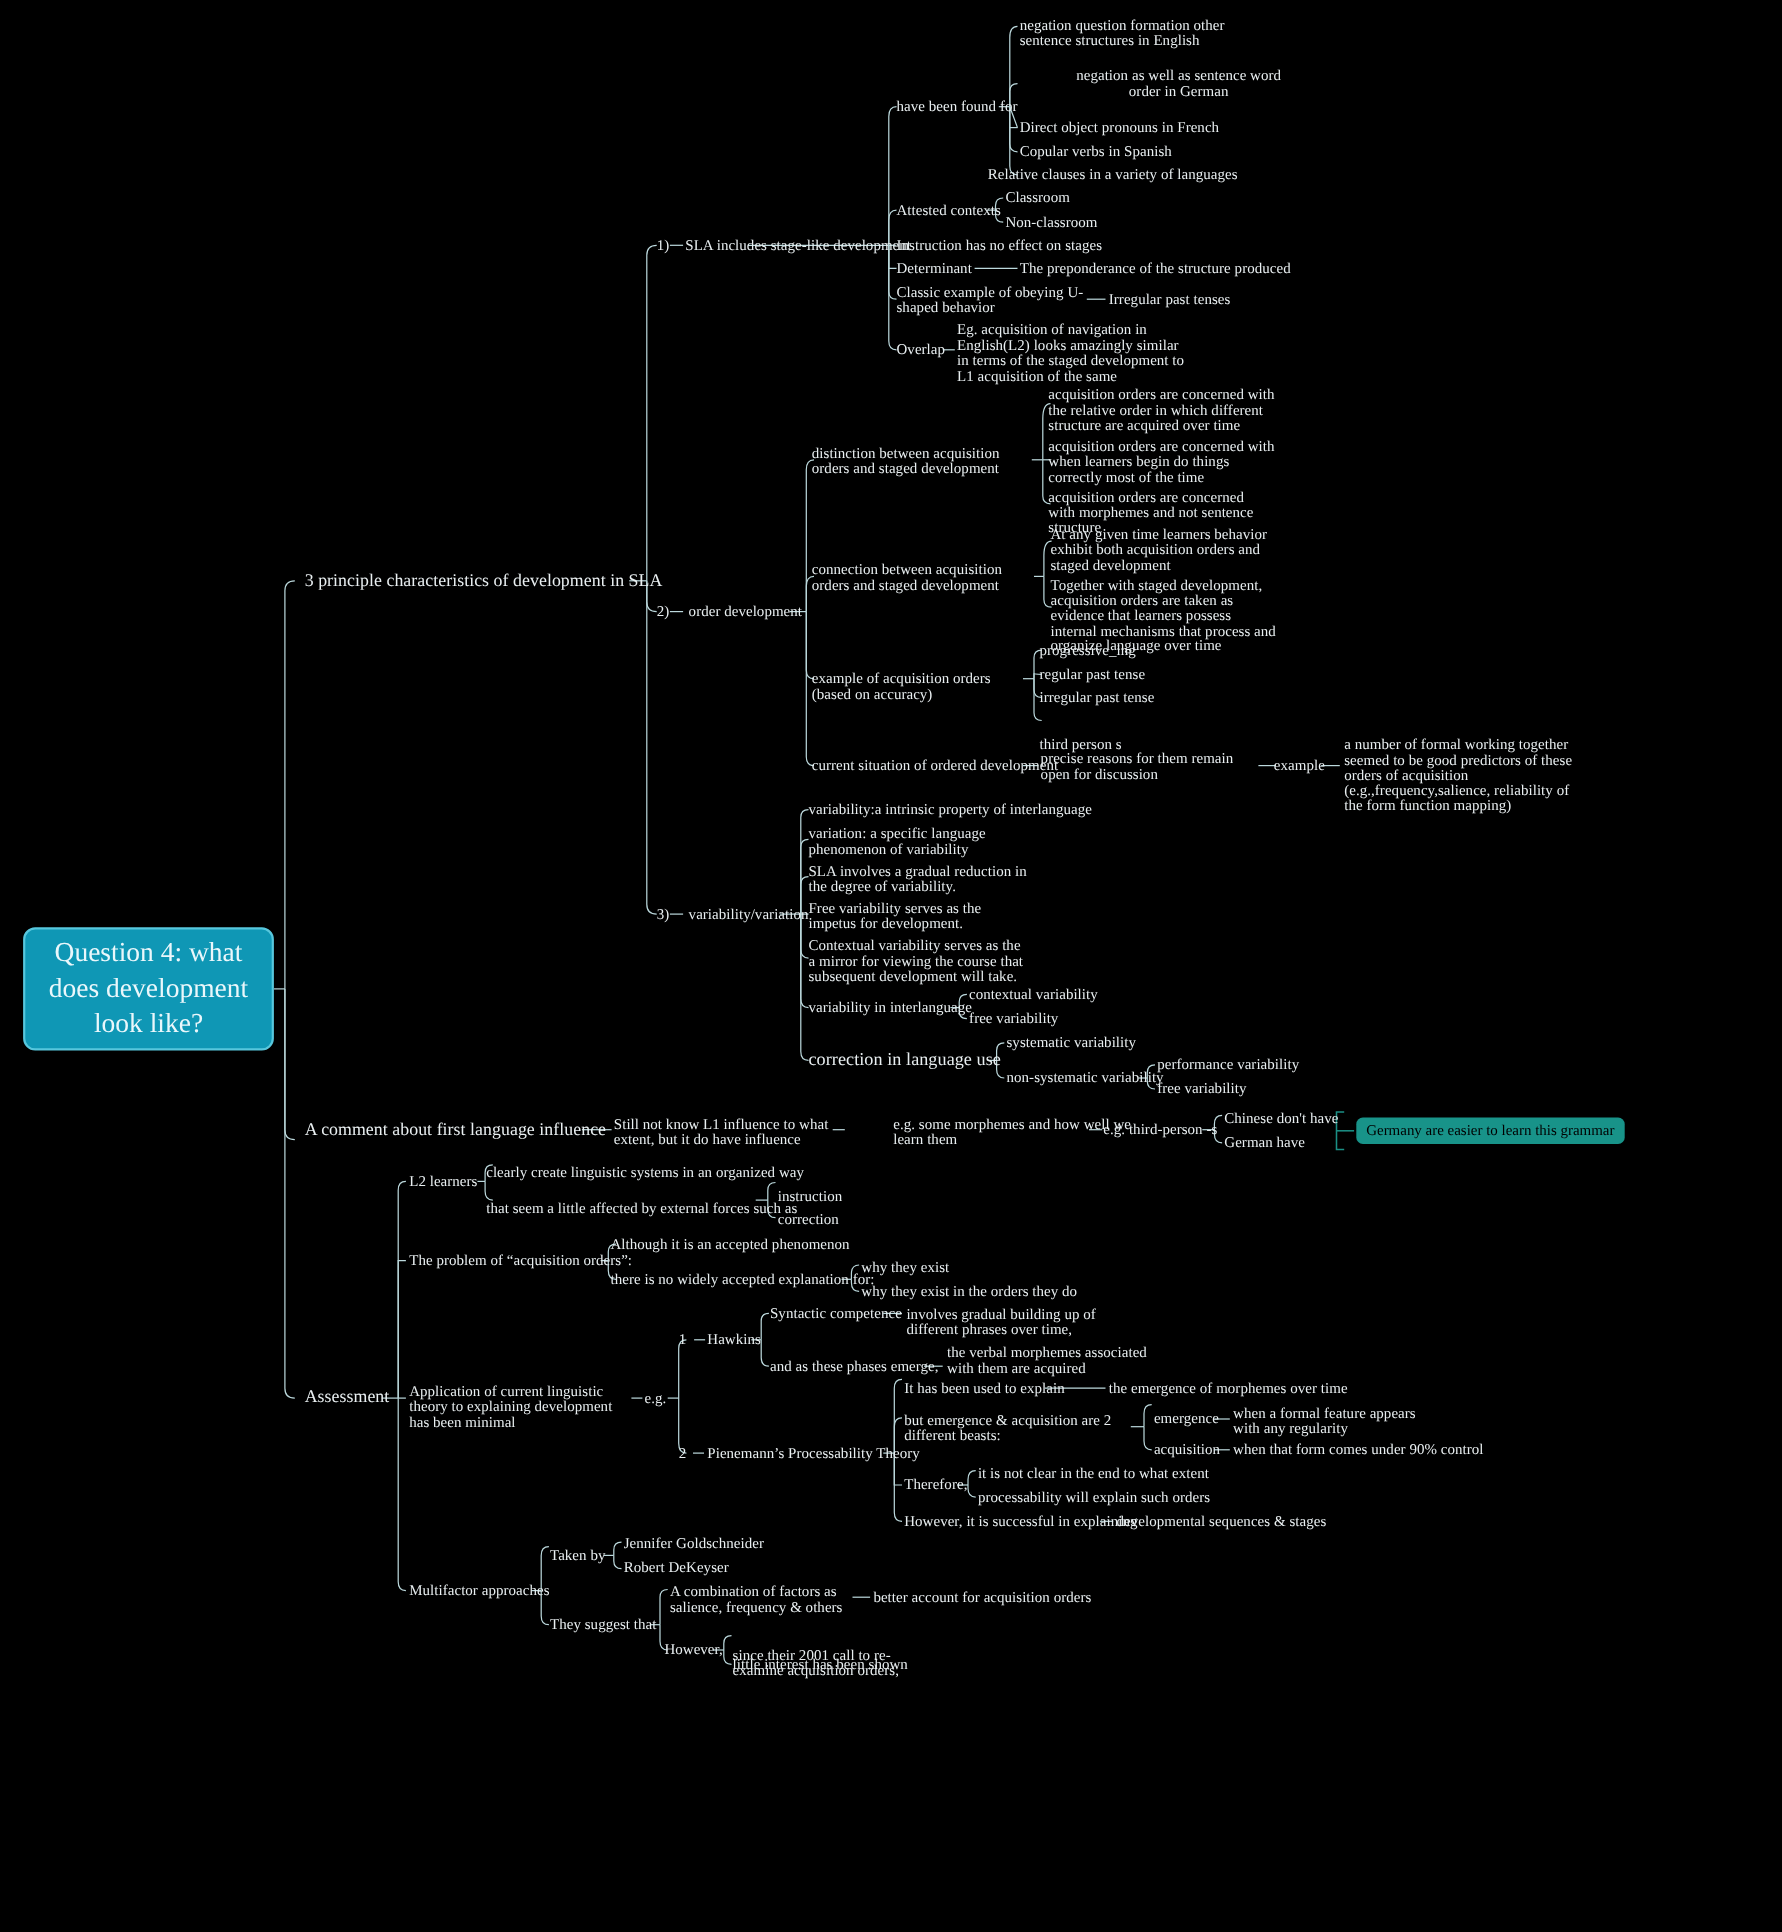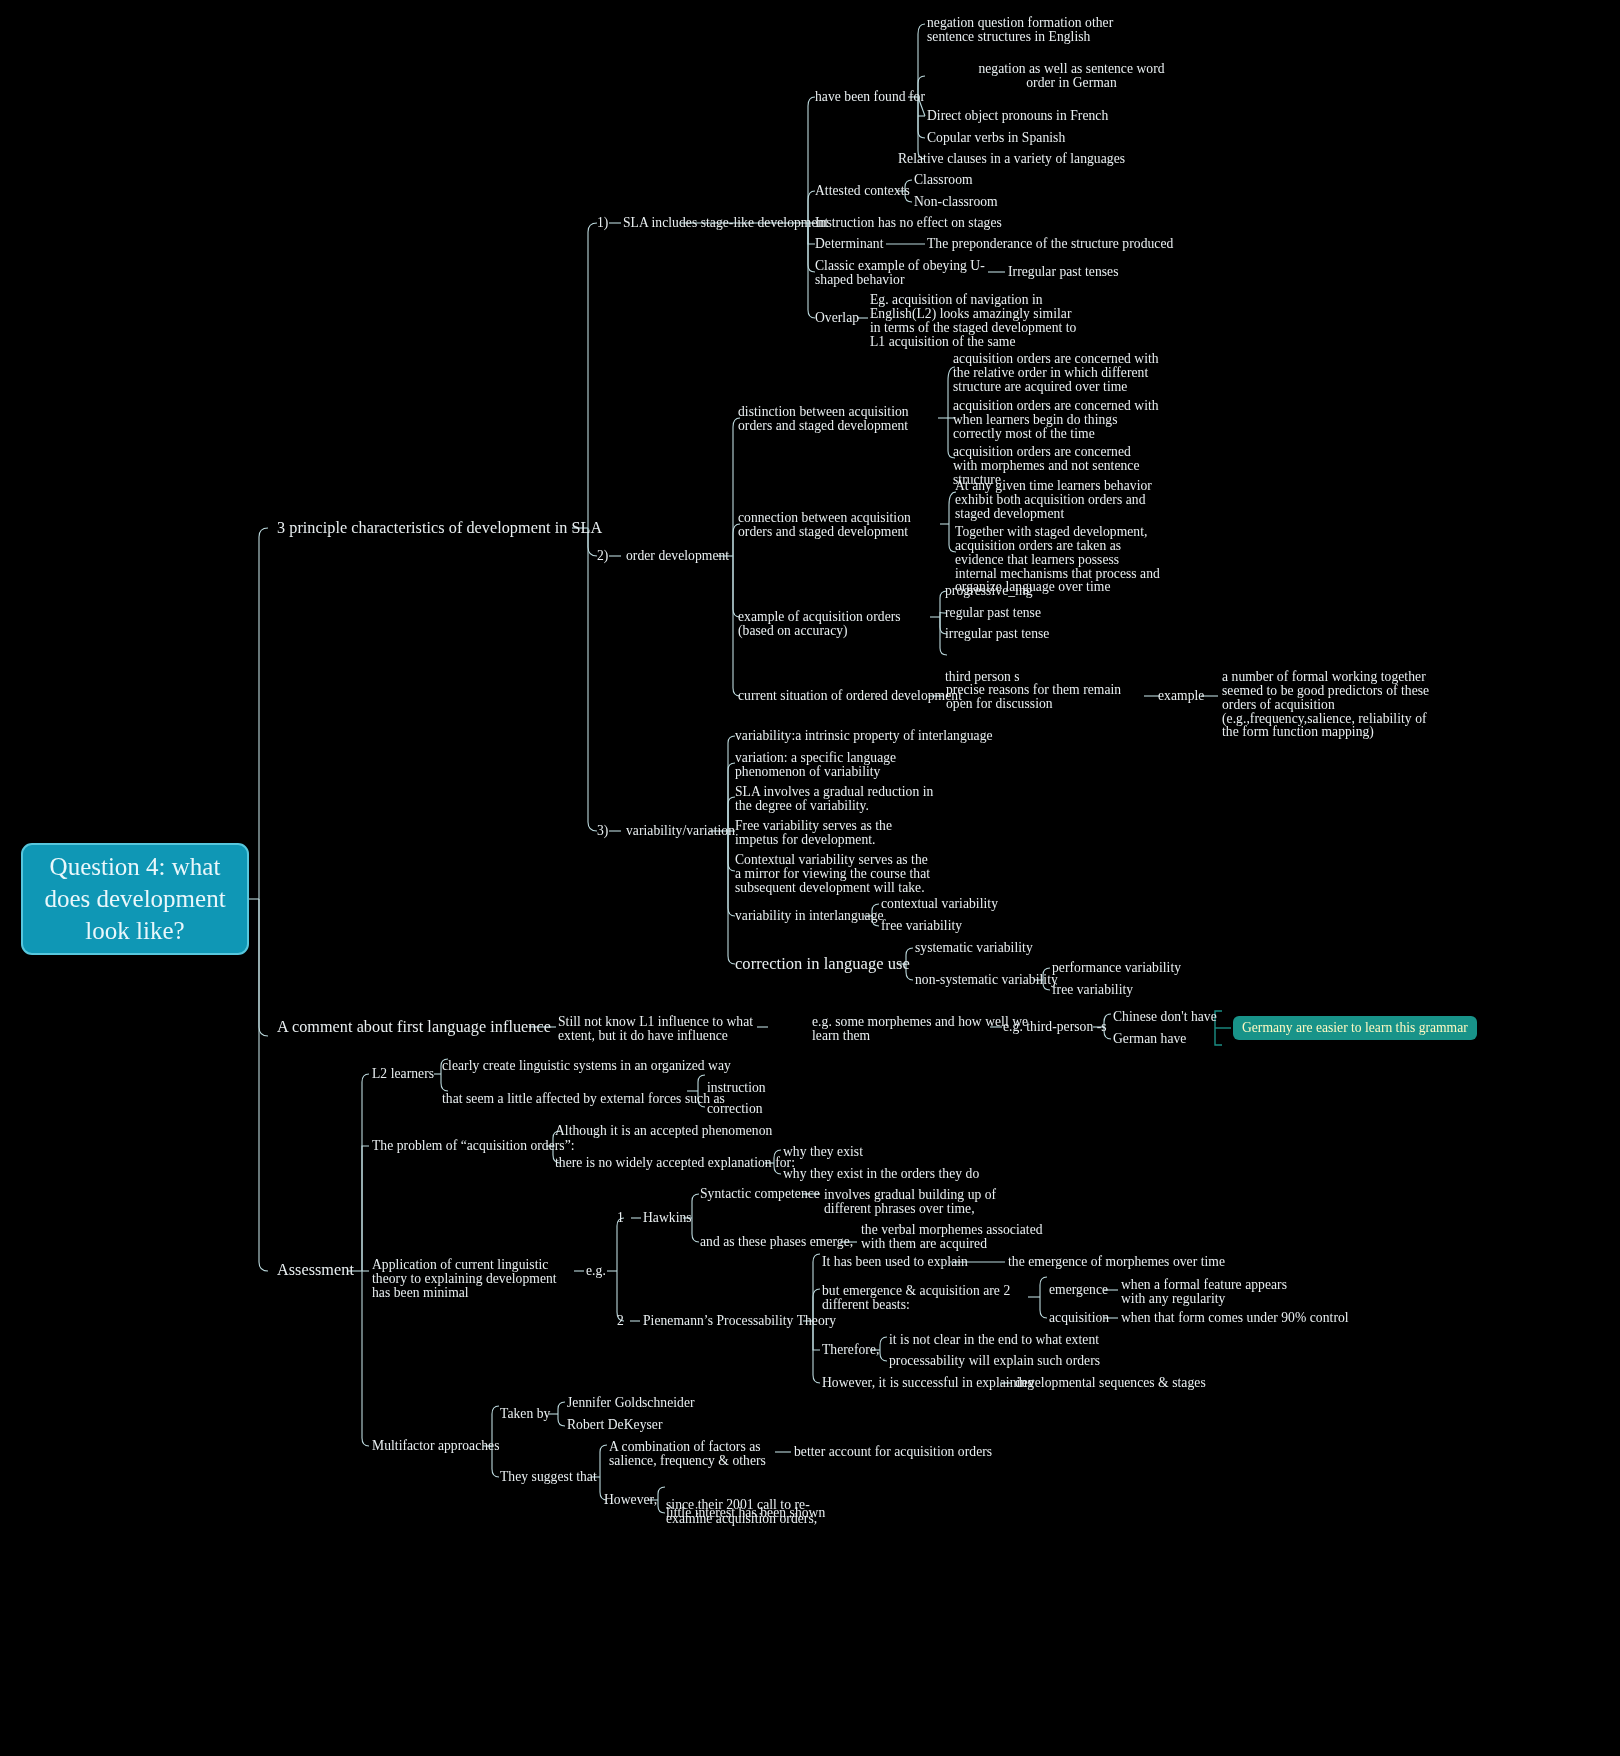--- a/index.html
+++ b/index.html
@@ -33,21 +33,21 @@
     text-align:center;
     display:flex;align-items:center;justify-content:center;
     box-sizing:border-box;
     padding:6px 10px;
   }
   .l1{font-size:16.5px;}
   .l2big{font-size:16.2px;}
   .hlbox{
     position:absolute;
     background:#189389;
-    color:#fef9c3;
+    color:#000000;
     border-radius:6px;
     font-size:13.6px;
     padding:4px 9px;
     transform:translateY(-50%);
     white-space:nowrap;
   }
 </style>
 </head>
 <body>
 

